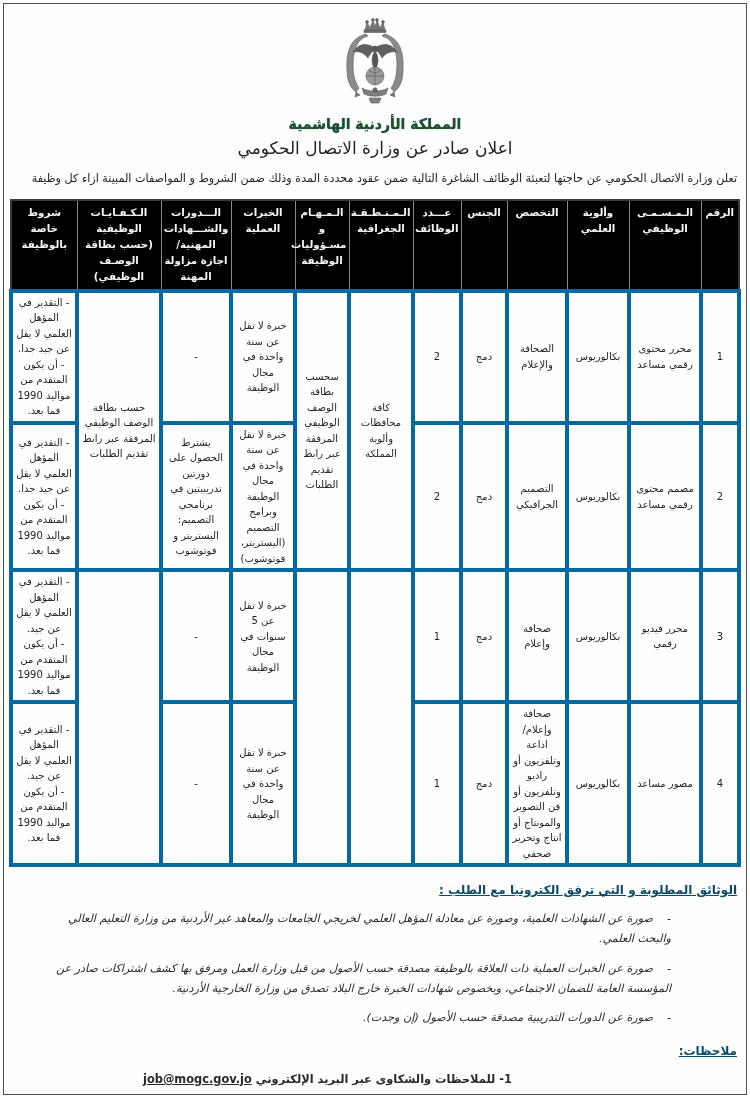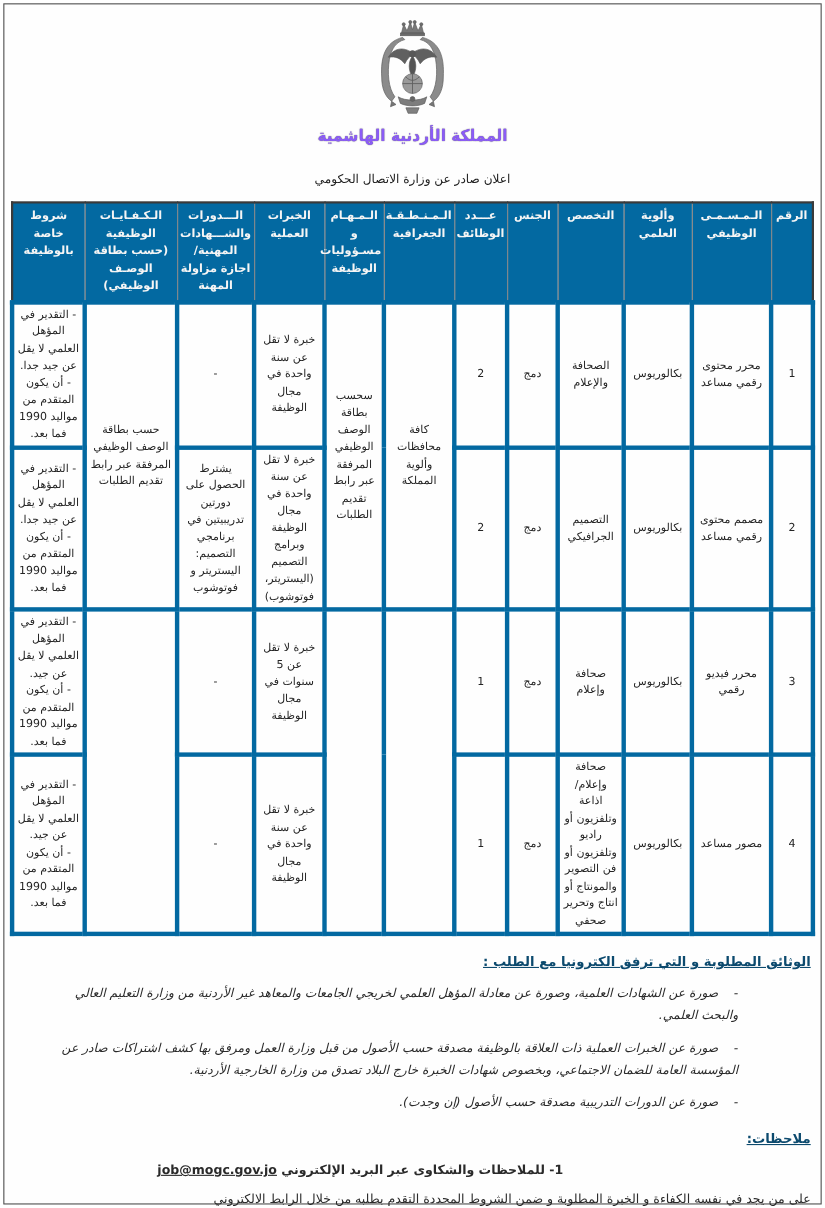--- a/index.html
+++ b/index.html
@@ -3,30 +3,30 @@
 <meta charset="utf-8">
 <style>
   * { margin:0; padding:0; box-sizing:border-box; }
   html,body { width:750px; height:1098px; background:#ffffff; overflow:hidden;
     font-family:"DejaVu Sans", sans-serif; color:#2a2a2a; direction:rtl; }
   .page { position:absolute; inset:3px; border:1px solid #4f4f4f; background:#fefefe; padding:8px 5px 0 5px; }
 
   
   .crest-wrap { text-align:center; padding-top:6px; }
   .crest { display:inline-block; }
-  .kingdom-name { text-align:center; font-weight:bold; font-size:14px; color:#8b5cf6;
+  .kingdom-name { text-align:center; font-weight:bold; font-size:14px; color:#14532d;
     letter-spacing:-1px; transform:scaleY(1.05); margin-top:2px;
     text-shadow:0 0 1px #555; }
-  .ad-title { text-align:center; font-size:11px; color:#222; margin-top:24px; }
+  .ad-title { text-align:center; font-size:17px; color:#222; margin-top:6px; }
   .ad-intro { text-align:right; font-size:11.2px; color:#222; margin-top:14px; padding:0 4px; }
 
   
   table.jobs { width:100%; border-collapse:collapse; margin-top:14px; table-layout:fixed;
     border:2px solid #3a3a3a; }
-  table.jobs th { background:#0369a1; color:#f5f5f5; font-size:10.3px; font-weight:bold;
+  table.jobs th { background:#000000; color:#f5f5f5; font-size:10.3px; font-weight:bold;
     border:1px solid #8a8a8a; padding:4px 2px; height:70px; vertical-align:top; line-height:1.55; }
   table.jobs td { border:4px solid #0369a1; font-size:10px; color:#242424;
     text-align:center; vertical-align:middle; padding:2px 3px; line-height:1.55; }
   td.prelines { white-space:pre-line; text-align:right; font-size:10px; line-height:1.6; }
   tr.r1 td { height:112px; } tr.r2 td { height:124px; }
   tr.r3 td { height:118px; } tr.r4 td { height:130px; }
 
   
   .sec-heading { font-weight:bold; font-size:12px; color:#0c4a6e; text-decoration:underline;
     margin:16px 4px 10px 0; }
@@ -70,20 +70,21 @@
           <path d="M42 70 C48 74 62 74 68 70 L66 76 C60 79 50 79 44 76 Z" fill="#7d7d7d"></path>
           <path d="M49 80 h12 l-2 5 h-8 z" fill="#808080"></path>
           <circle cx="55" cy="72" r="2.2" fill="#666"></circle>
         </g>
       </svg>
     </span>
     <div class="kingdom-name">المملكة الأردنية الهاشمية</div>
   </div>
 
   <div class="ad-title">اعلان صادر عن وزارة الاتصال الحكومي</div>
+  <div class="ad-intro">تعلن وزارة الاتصال الحكومي عن حاجتها لتعبئة الوظائف الشاغرة التالية ضمن عقود محددة المدة وذلك ضمن الشروط و المواصفات المبينة ازاء كل وظيفة</div>
 
   <table class="jobs">
     <colgroup>
       <col style="width:38px">
         <col style="width:72px">
         <col style="width:62px">
         <col style="width:60px">
       <col style="width:46px">
         <col style="width:48px">
         <col style="width:64px">

